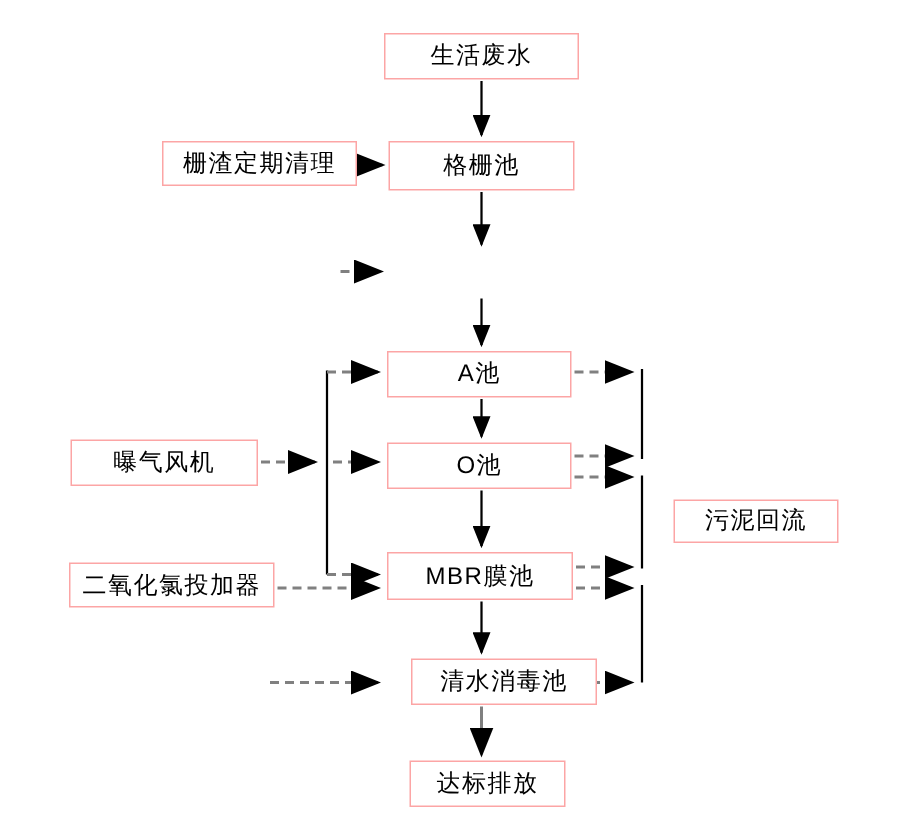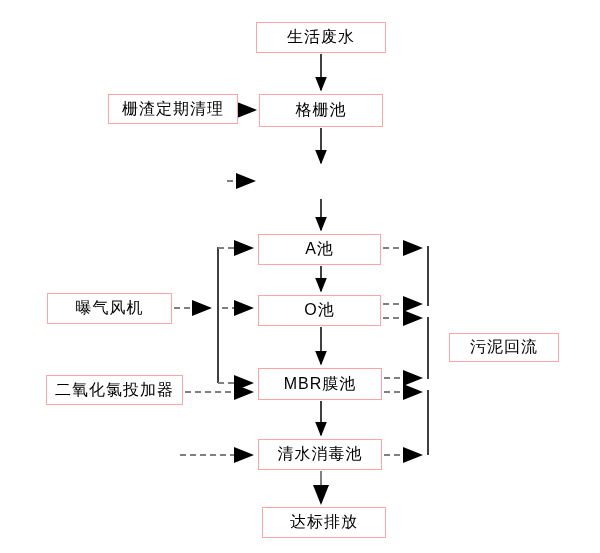--- a/index.html
+++ b/index.html
@@ -74,24 +74,24 @@
     </div>
   <div class="node" style="left:258px;top:234px;width:123px;height:31px">
       <span>A池</span>
     </div>
   <div class="node" style="left:258px;top:295px;width:123px;height:31px">
       <span>O池</span>
     </div>
   <div class="node" style="left:258px;top:368px;width:124px;height:32px">
       <span>MBR膜池</span>
     </div>
-  <div class="node" style="left:258px;top:439px;width:124px;height:31px">
+  <div class="node" style="left:274px;top:439px;width:124px;height:31px">
       <span>清水消毒池</span>
     </div>
-  <div class="node" style="left:262px;top:507px;width:124px;height:31px">
+  <div class="node" style="left:273px;top:507px;width:104px;height:31px">
       <span>达标排放</span>
     </div>
 
   <div class="node" style="left:108px;top:94px;width:130px;height:30px">
       <span>栅渣定期清理</span>
     </div>
   <div class="node" style="left:47px;top:293px;width:125px;height:31px">
       <span>曝气风机</span>
     </div>
   <div class="node" style="left:46px;top:375px;width:137px;height:30px">

